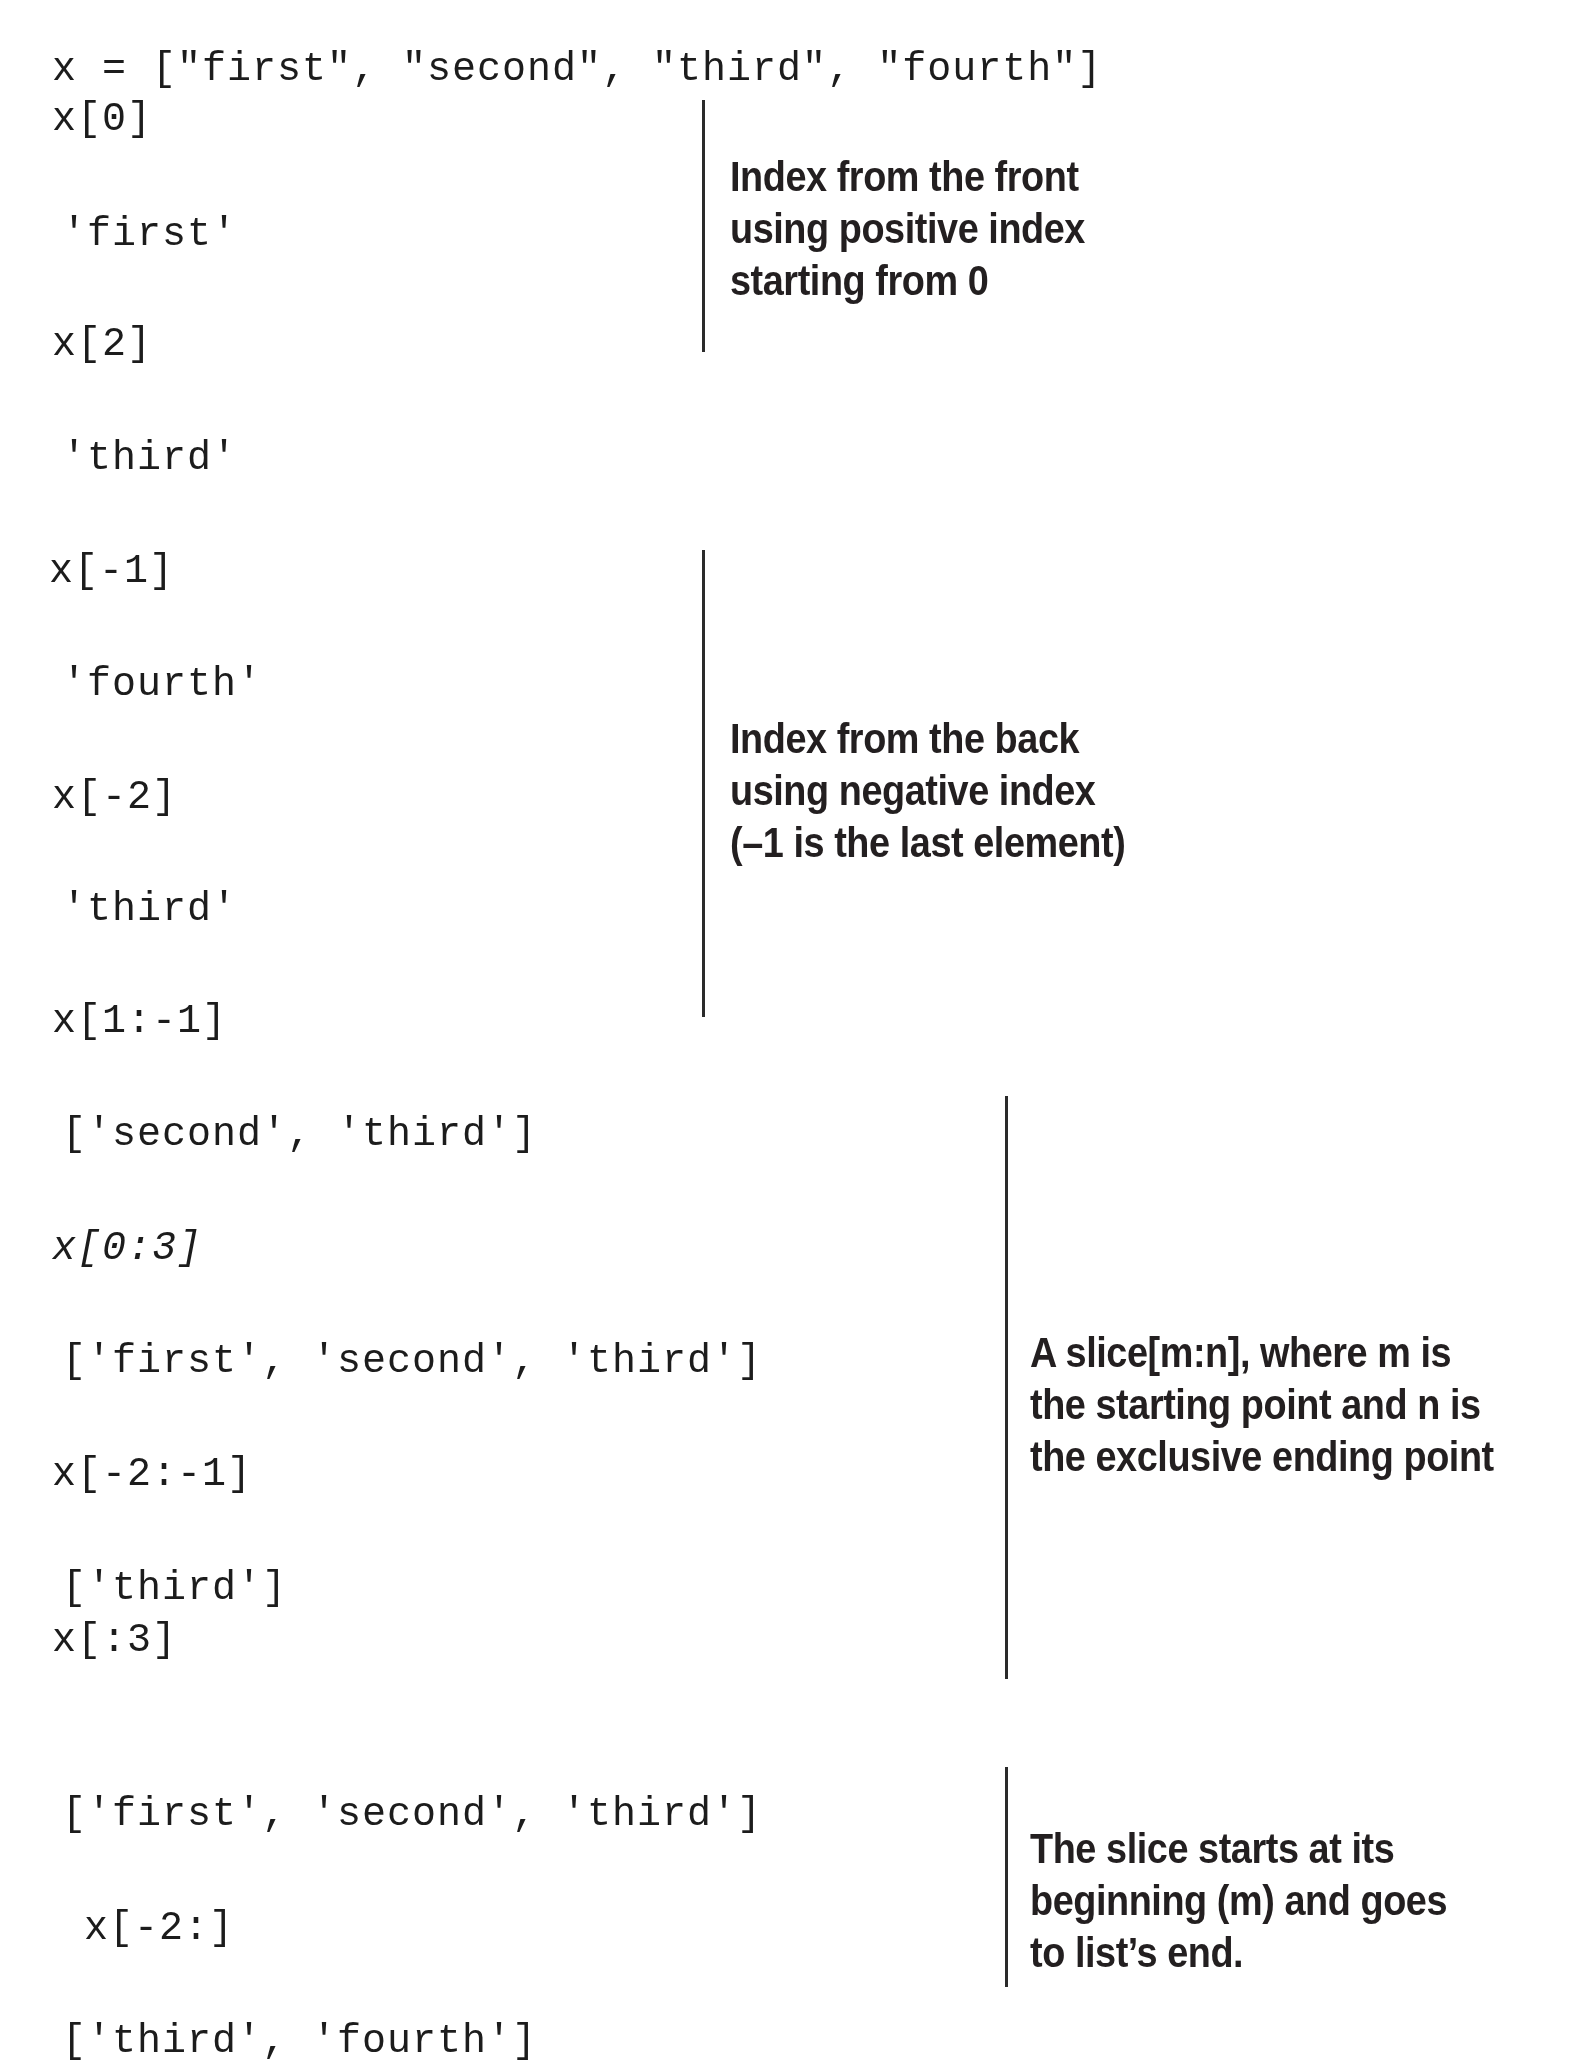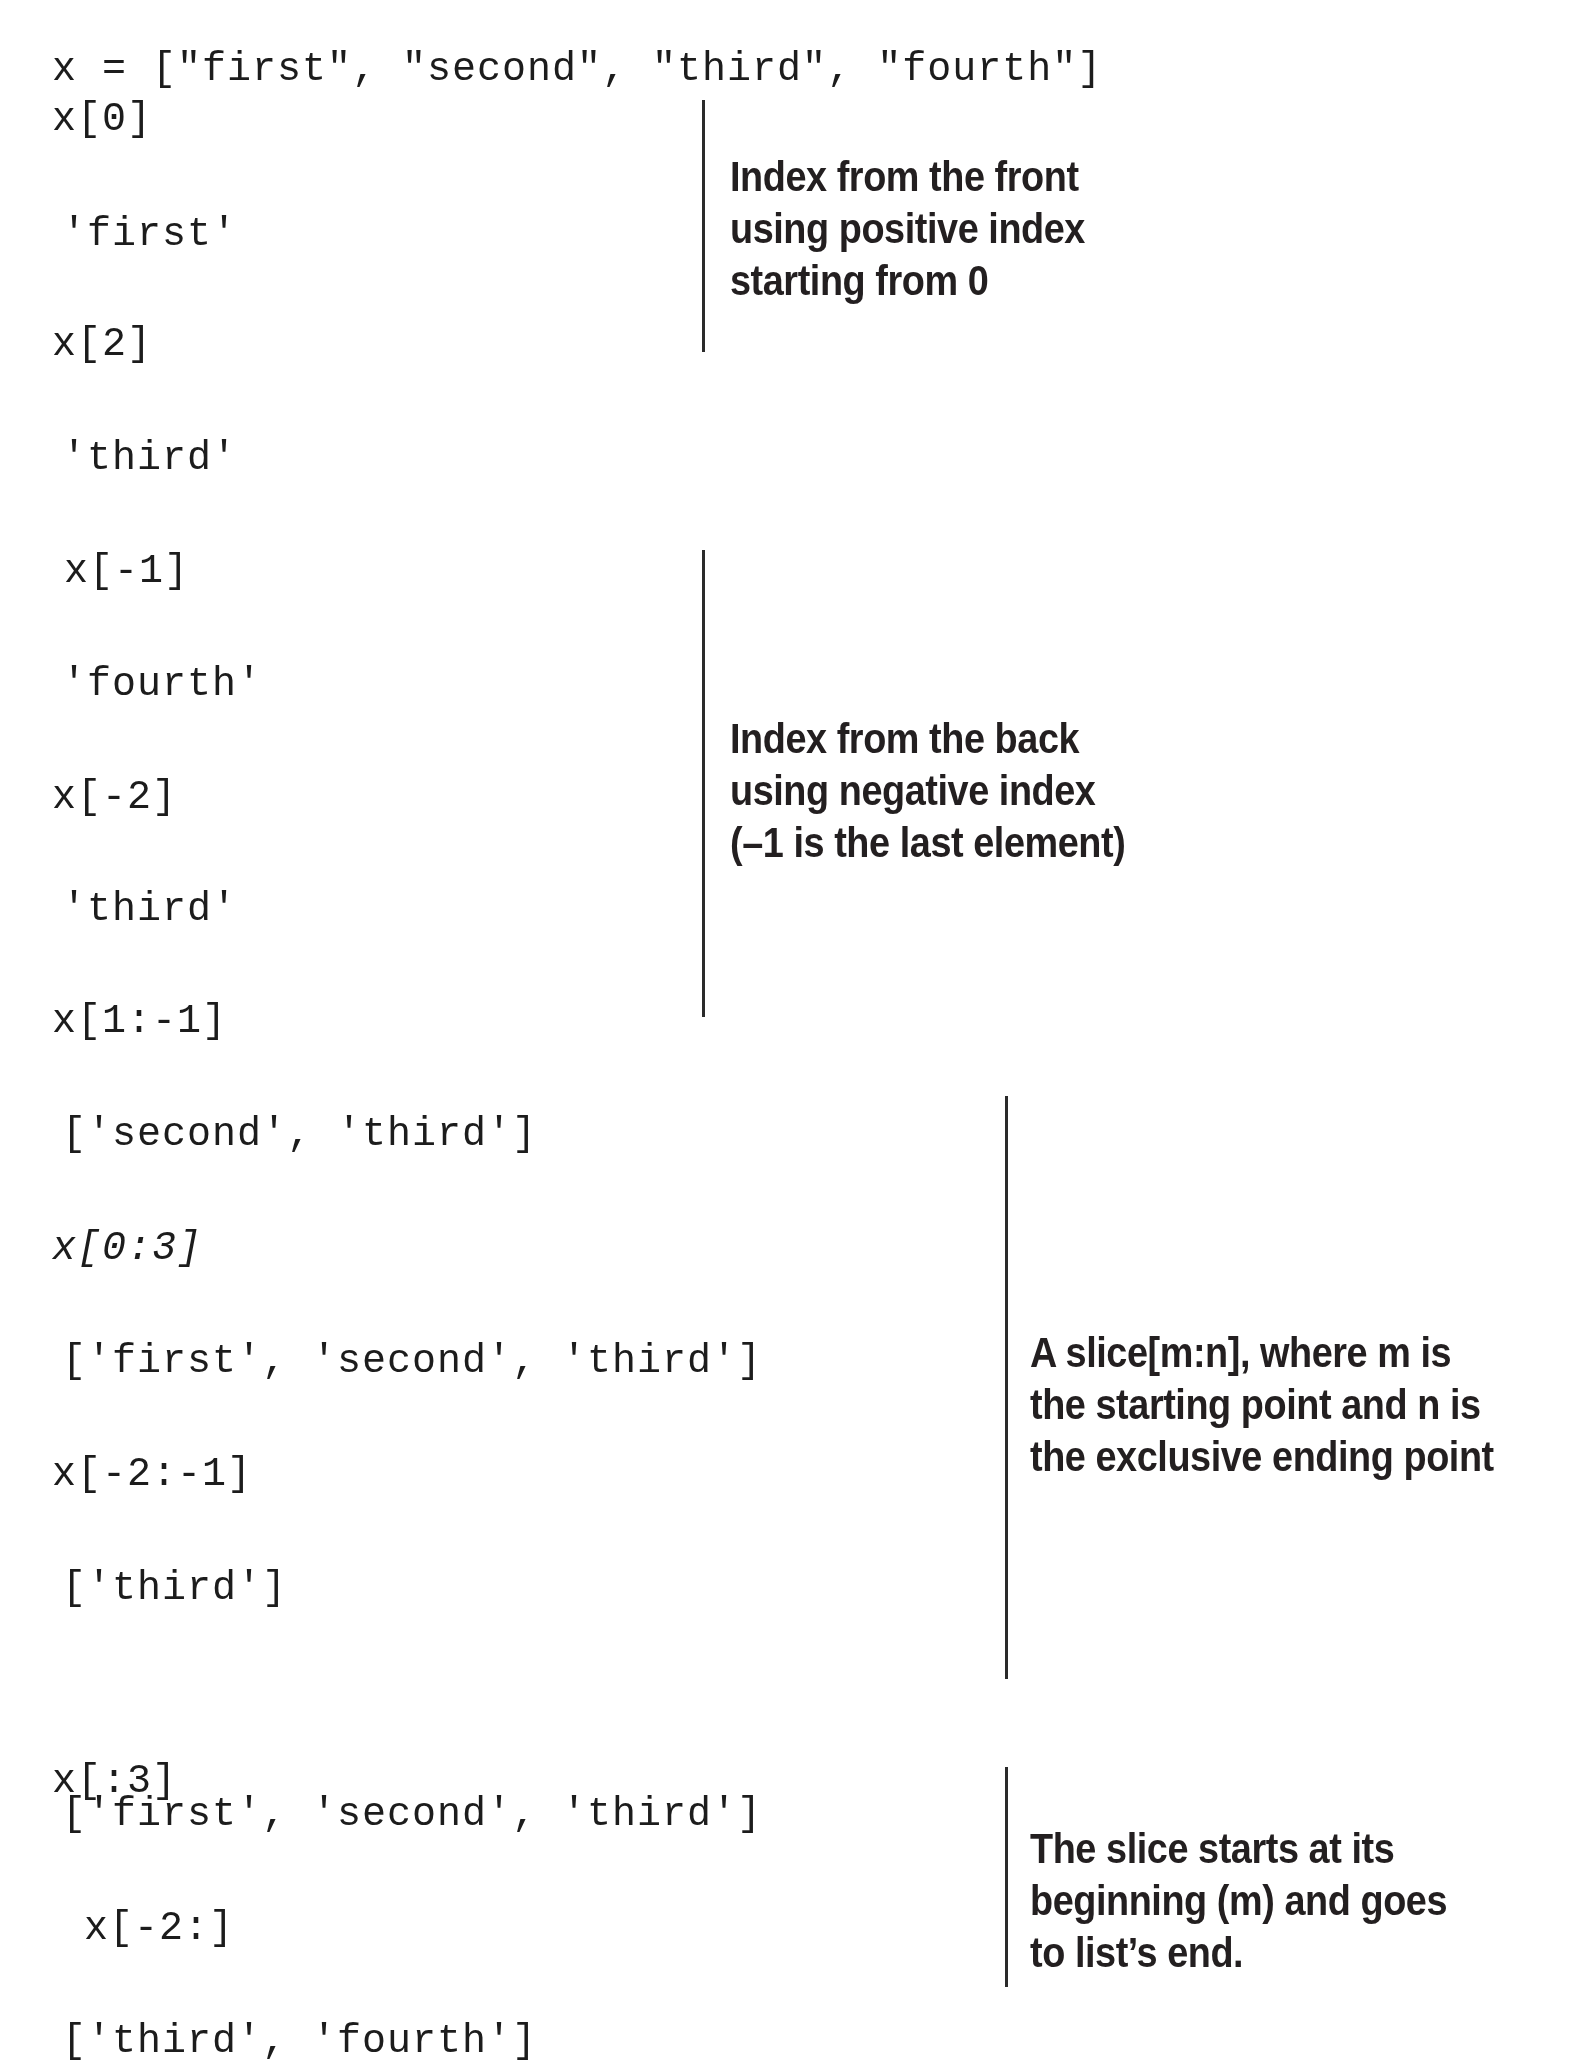--- a/index.html
+++ b/index.html
@@ -45,31 +45,31 @@
 </head>
 <body>
 
 <div id="page">
 
   <div class="code" style="left:52px;  top:46px;">x = ["first", "second", "third", "fourth"]</div>
   <div class="code" style="left:52px;  top:96px;">x[0]</div>
   <div class="code" style="left:62px;  top:211px;">'first'</div>
   <div class="code" style="left:52px;  top:321px;">x[2]</div>
   <div class="code" style="left:62px;  top:435px;">'third'</div>
-  <div class="code" style="left:64px;  top:548px;">x[-1]</div>
+  <div class="code" style="left:49px;  top:548px;">x[-1]</div>
   <div class="code" style="left:62px;  top:661px;">'fourth'</div>
   <div class="code" style="left:52px;  top:774px;">x[-2]</div>
   <div class="code" style="left:62px;  top:886px;">'third'</div>
   <div class="code" style="left:52px;  top:998px;text-align:right;">x[1:-1]</div>
   <div class="code" style="left:62px;  top:1111px;">['second', 'third']</div>
   <div class="code" style="left:52px;  top:1225px;font-style:italic;">x[0:3]</div>
   <div class="code" style="left:62px;  top:1338px;">['first', 'second', 'third']</div>
   <div class="code" style="left:52px;  top:1451px;">x[-2:-1]</div>
   <div class="code" style="left:62px;  top:1565px;">['third']</div>
-  <div class="code" style="left:52px;  top:1758px;">x[:3]</div>
+  <div class="code" style="left:52px;  top:1617px;">x[:3]</div>
   <div class="code" style="left:62px;  top:1791px;">['first', 'second', 'third']</div>
   <div class="code" style="left:52px;  top:1905px;margin-left:32px;">x[-2:]</div>
   <div class="code" style="left:62px;  top:2018px;">['third', 'fourth']</div>
 
   <div class="vline" style="left:702px;  top:100px;  height:252px;"></div>
   <div class="vline" style="left:702px;  top:550px;  height:467px;"></div>
   <div class="vline" style="left:1005px; top:1096px; height:583px;"></div>
   <div class="vline" style="left:1005px; top:1767px; height:220px;"></div>
 
   <div class="annot" style="left:730px;  top:150px;">Index from the front

